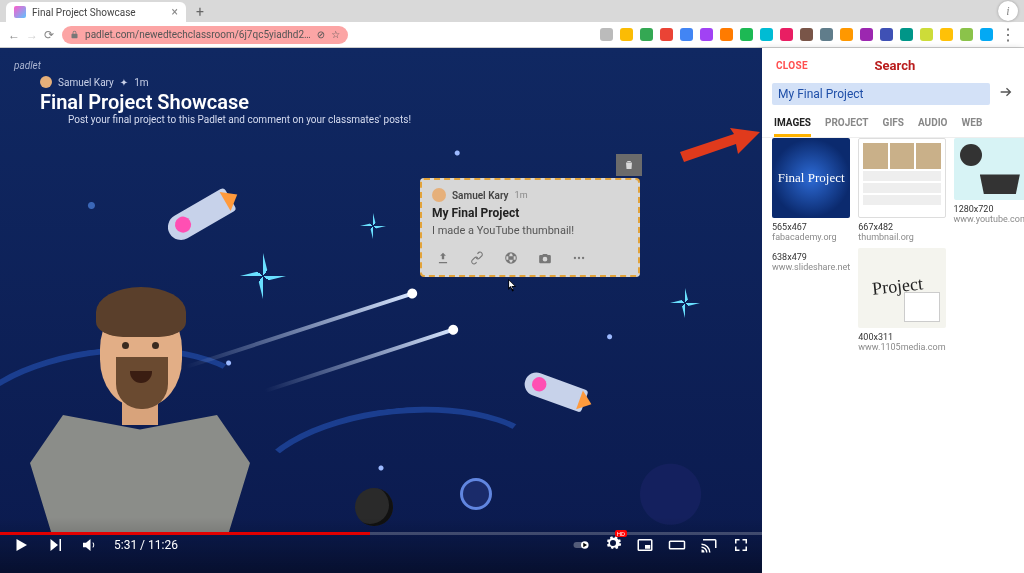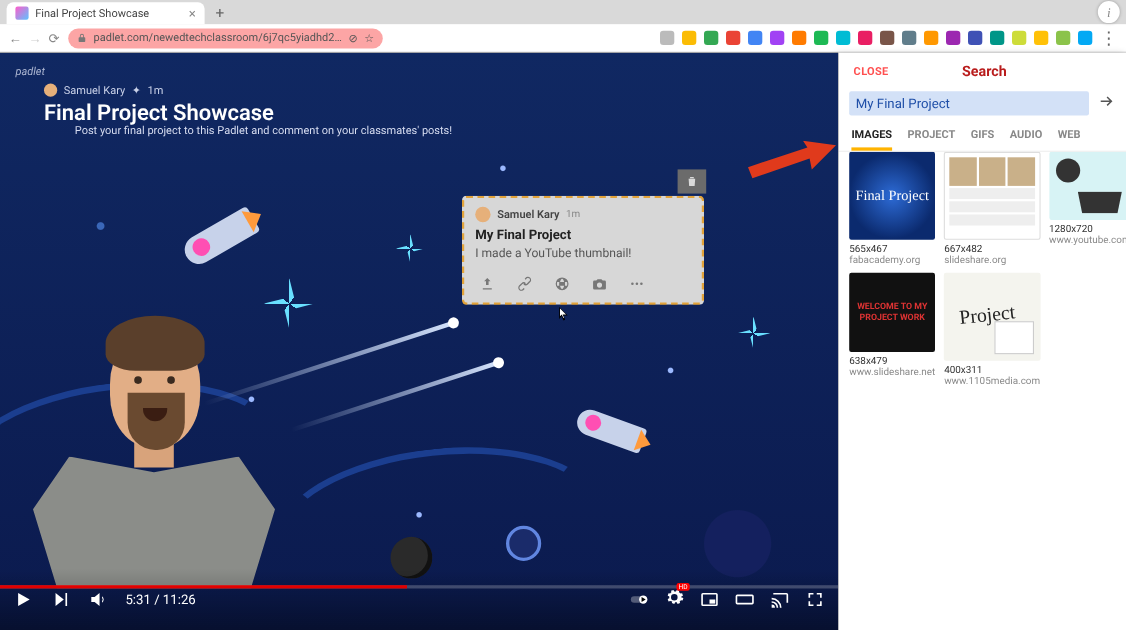--- a/index.html
+++ b/index.html
@@ -354,29 +354,28 @@
           <div class="pics">
               <div></div>
               <div></div>
               <div></div>
             </div>
           <div class="row"></div>
             <div class="row"></div>
             <div class="row"></div>
         </div>
         <span class="dim">667x482</span>
-        <span class="src">slideshare.org</span>
+        <span class="src">thumbnail.org</span>
       </div>
       <div class="thumb t3">
         <div class="img"></div>
         <span class="dim">1280x720</span>
         <span class="src">www.youtube.com</span>
       </div>
       <div class="thumb t4">
-        <div class="img">WELCOME TO MY PROJECT WORK</div>
         <span class="dim">638x479</span>
         <span class="src">www.slideshare.net</span>
       </div>
       <div class="thumb t6">
         <div class="img"></div>
         <span class="dim">400x311</span>
         <span class="src">www.1105media.com</span>
       </div>
     </div>
   </div>

